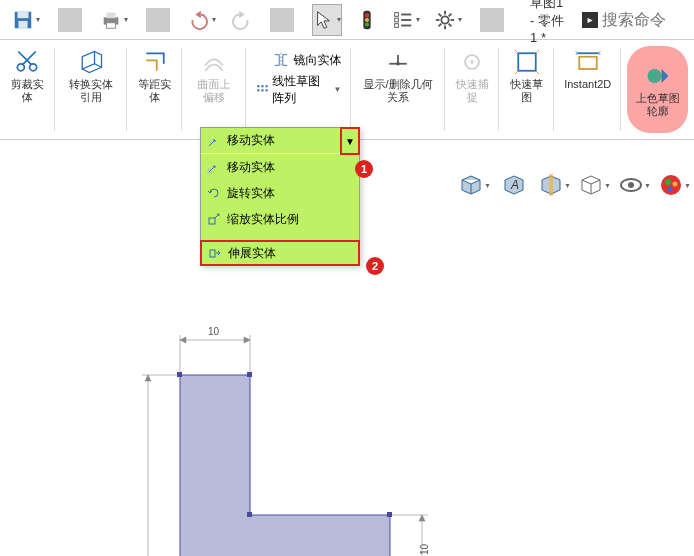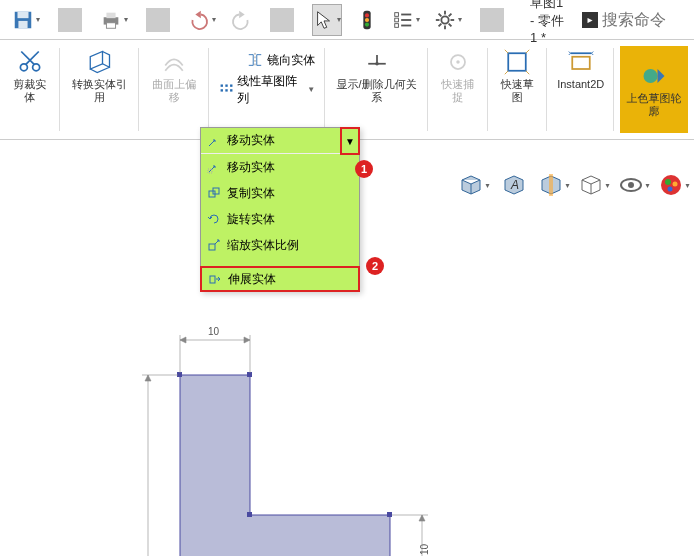--- a/index.html
+++ b/index.html
@@ -20,21 +20,21 @@
 
 
 .ribbon { height: 100px; border-bottom: 1px solid #ccc; display: flex; padding: 4px 0; }
 .rgroup { display: flex; flex-direction: column; align-items: flex-end; padding: 2px 6px; position: relative; }
 .rgroup.sep::after { content: ""; position: absolute; right: 0; top: 4px; bottom: 4px; width: 1px; background: #ddd; }
 .rbtn { display: flex; flex-direction: column; align-items: center; cursor: pointer; padding: 2px 4px; }
 .rbtn svg { width: 28px; height: 28px; }
 .rbtn .lbl { font-size: 11px; color: #333; text-align: center; line-height: 13px; margin-top: 2px; }
 .rbtn.disabled .lbl { color: #aaa; }
 .rbtn.disabled svg { opacity: 0.4; }
-.rbtn.accent { background: #eab308; }
+.rbtn.accent { background: #fca5a5; border-radius: 23px; }
 .rrow { height: 30px; display: flex; align-items: center; gap: 4px; padding: 0 4px; cursor: pointer; }
 .rrow svg { width: 16px; height: 16px; }
 .rrow .lbl { font-size: 12px; }
 .rrow .caret { font-size: 8px; color: #666; margin-left: 2px; }
 
 
 .menu { position: absolute; left: 200px; top: 127px; width: 160px; background: #bef264; border: 1px solid #999; box-shadow: 2px 2px 6px rgba(0,0,0,.2); z-index: 20; }
 .menu .head { display: flex; align-items: center; height: 26px; padding: 0 6px; border-bottom: 1px solid #eee; }
 .menu .head .caret-box { position: absolute; right: -1px; top: -1px; width: 20px; height: 28px; border: 2px solid #d22; display: flex; align-items: center; justify-content: center; font-size: 10px; }
 .menu .mi { display: flex; align-items: center; height: 26px; padding: 0 6px; gap: 6px; cursor: pointer; }
@@ -154,20 +154,29 @@
     <div class="rbtn">
       <svg viewBox="0 0 32 32">
           <path d="M6 24 L6 10 L20 4 L20 18 Z" fill="none" stroke="#2a6db3" stroke-width="1.5"></path>
           <path d="M20 4 L28 8 L28 22 L20 18" fill="none" stroke="#2a6db3" stroke-width="1.5"></path>
           <path d="M6 24 L14 28 L28 22" fill="none" stroke="#2a6db3" stroke-width="1.5"></path>
         </svg>
       <span class="lbl">转换实体引用</span>
     </div>
   </div>
   <div class="rgroup sep">
+    <div class="rbtn">
+      <svg viewBox="0 0 32 32">
+          <path d="M6 6 L26 6 L26 18" fill="none" stroke="#2a6db3" stroke-width="2"></path>
+          <path d="M6 14 L18 14 L18 26" fill="none" stroke="#c93" stroke-width="2"></path>
+        </svg>
+      <span class="lbl">等距实体</span>
+    </div>
+  </div>
+  <div class="rgroup sep">
     <div class="rbtn disabled">
       <svg viewBox="0 0 32 32">
           <path d="M6 20 Q16 6 26 20" fill="none" stroke="#888" stroke-width="2"></path>
           <path d="M6 26 Q16 12 26 26" fill="none" stroke="#888" stroke-width="2"></path>
         </svg>
       <span class="lbl">曲面上偏移</span>
     </div>
   </div>
   <div class="rgroup sep" style="justify-content:flex-start">
     <div class="rrow">
@@ -253,27 +262,20 @@
   </div>
   <div class="mi">
     <svg viewBox="0 0 14 14">
         <path d="M2 12 L8 6 M8 6 L6 6 M8 6 L8 8" stroke="#2a6db3" fill="none"></path>
         <rect x="1" y="9" width="4" height="4" fill="none" stroke="#aaa" stroke-dasharray="1"></rect>
       </svg>
     <span class="lbl">移动实体</span>
   </div>
   <div class="mi">
     <svg viewBox="0 0 14 14">
-        <rect x="2" y="5" width="6" height="6" fill="none" stroke="#2a6db3"></rect>
-        <rect x="6" y="2" width="6" height="6" fill="none" stroke="#2a6db3"></rect>
-      </svg>
-    <span class="lbl">复制实体</span>
-  </div>
-  <div class="mi">
-    <svg viewBox="0 0 14 14">
         <path d="M3 7 A4 4 0 1 1 7 11" fill="none" stroke="#2a6db3"></path>
         <path d="M3 7 L1 5 M3 7 L5 5" stroke="#2a6db3"></path>
       </svg>
     <span class="lbl">旋转实体</span>
   </div>
   <div class="mi">
     <svg viewBox="0 0 14 14">
         <rect x="2" y="6" width="6" height="6" fill="none" stroke="#2a6db3"></rect>
         <path d="M8 6 L12 2 M12 2 L10 2 M12 2 L12 4" stroke="#2a6db3"></path>
       </svg>

